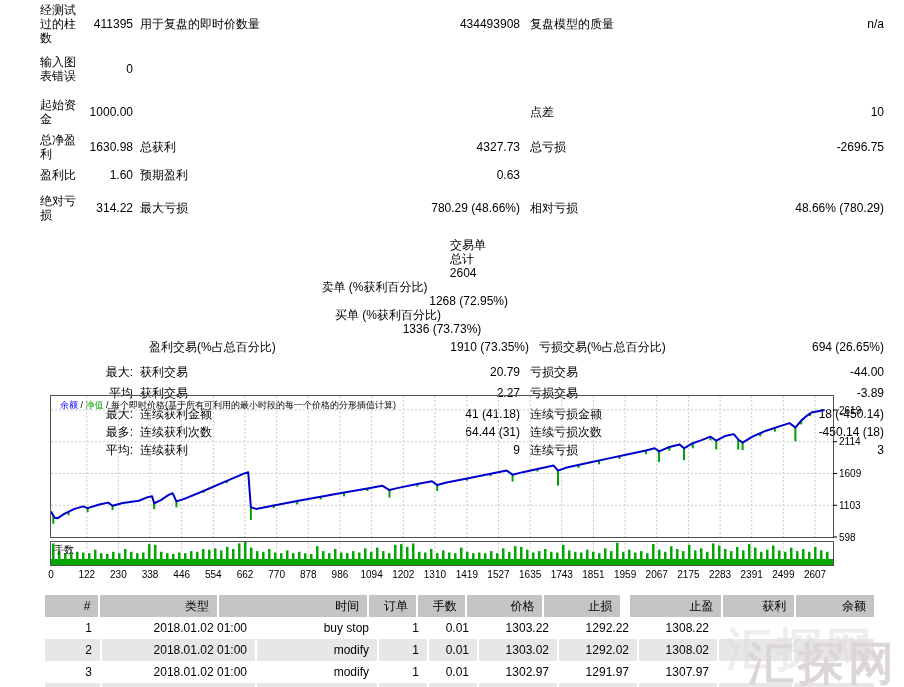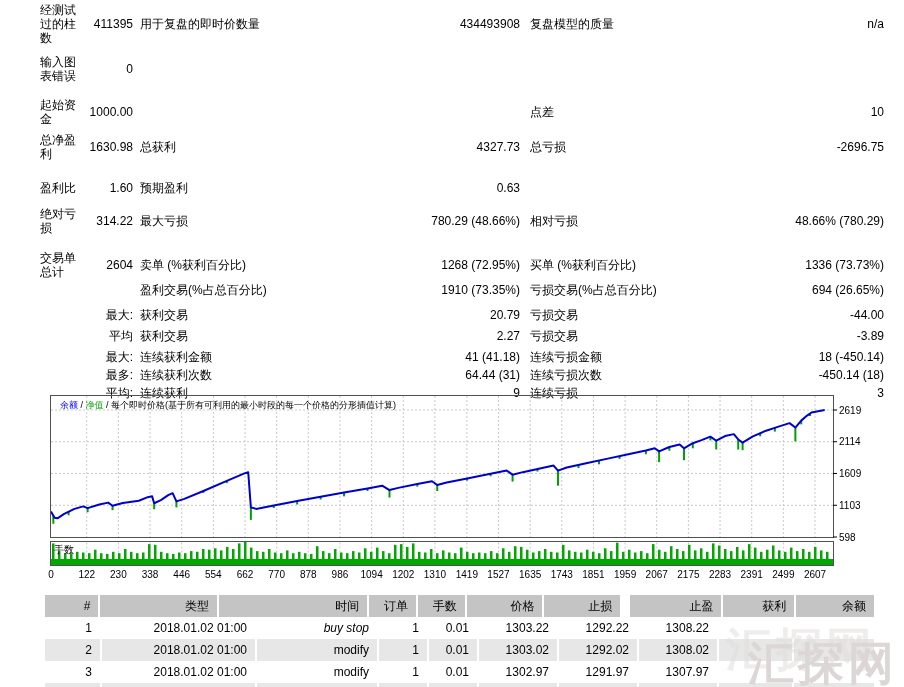--- a/index.html
+++ b/index.html
@@ -12,24 +12,24 @@
   .c1l{width:44px;margin-left:40px;}
   .c1v{width:49px;text-align:right;white-space:nowrap;}
   .c2l{width:268px;margin-left:7px;}
   .c2v{width:112px;text-align:right;white-space:nowrap;}
   .c3l{width:244px;margin-left:10px;}
   .c3v{flex:1;text-align:right;padding-right:20px;white-space:nowrap;}
   .srow:nth-child(1){margin-top:3px;}
   .srow:nth-child(2){margin-top:10px;}
   .srow:nth-child(3){margin-top:15px;}
   .srow:nth-child(4){margin-top:7px;}
-  .srow:nth-child(5){margin-top:20px;}
+  .srow:nth-child(5){margin-top:7px;}
   .srow:nth-child(6){margin-top:12px;}
-  .srow:nth-child(7){margin-top:16px;}
-  .srow:nth-child(8){margin-top:4px;}
+  .srow:nth-child(7){margin-top:16px;flex-direction:column;}
+  .srow:nth-child(8){margin-top:4px;padding-left:9px;}
   .srow:nth-child(9){margin-top:11px;}
   .srow:nth-child(10){margin-top:7px;}
   .srow:nth-child(11){margin-top:7px;}
   .srow:nth-child(12){margin-top:4px;}
   .srow:nth-child(13){margin-top:4px;}
 
   
   #chart-wrap{position:absolute;top:393px;left:0;width:904px;height:200px;}
   #chart-svg{position:absolute;top:0;left:0;}
   #legend{position:absolute;top:6px;left:60px;font-size:9px;white-space:nowrap;}
@@ -436,21 +436,21 @@
       <div class="tcell" style="width: 50px;">手数</div>
       <div class="tcell" style="width: 80px;">价格</div>
       <div class="tcell" style="width: 80px;">止损</div>
       <div class="tcell" style="width: 96px; margin-left: 8px;">止盈</div>
       <div class="tcell" style="width: 75px;">获利</div>
       <div class="tcell" style="width: 82px;">余额</div>
     </div>
     <div class="trow ">
       <div class="tcell" style="width: 57px;">1</div>
       <div class="tcell" style="width: 155px;">2018.01.02 01:00</div>
-      <div class="tcell" style="width: 122px; font-style: italic;">buy stop</div>
+      <div class="tcell" style="width: 122px;">buy stop</div>
       <div class="tcell" style="width: 50px;">1</div>
       <div class="tcell" style="width: 50px;">0.01</div>
       <div class="tcell" style="width: 80px;">1303.22</div>
       <div class="tcell" style="width: 80px;">1292.22</div>
       <div class="tcell" style="width: 80px;">1308.22</div>
       <div class="tcell" style="width: 75px;"></div>
       <div class="tcell" style="width: 82px;"></div>
     </div>
     <div class="trow tr-alt">
       <div class="tcell" style="width: 57px;">2</div>

